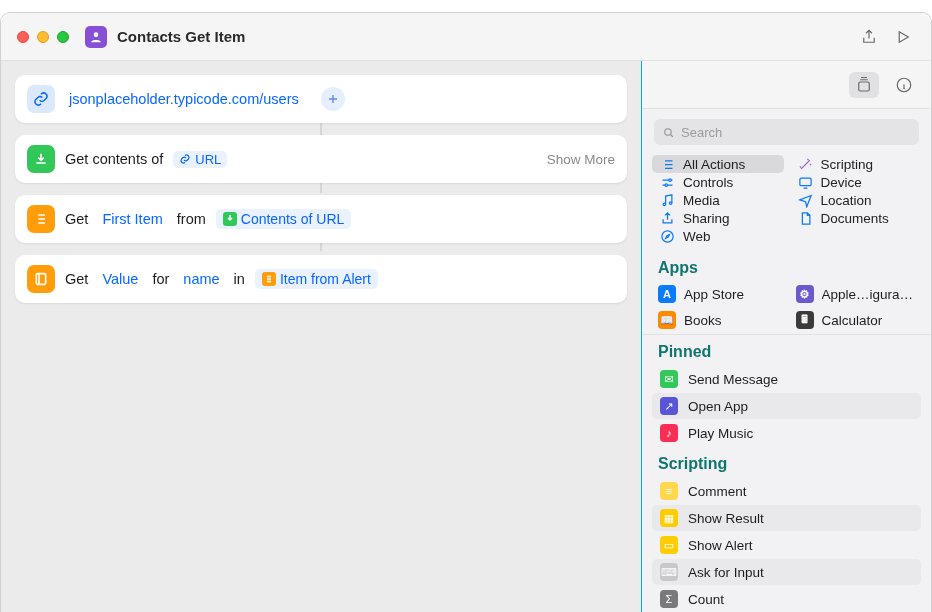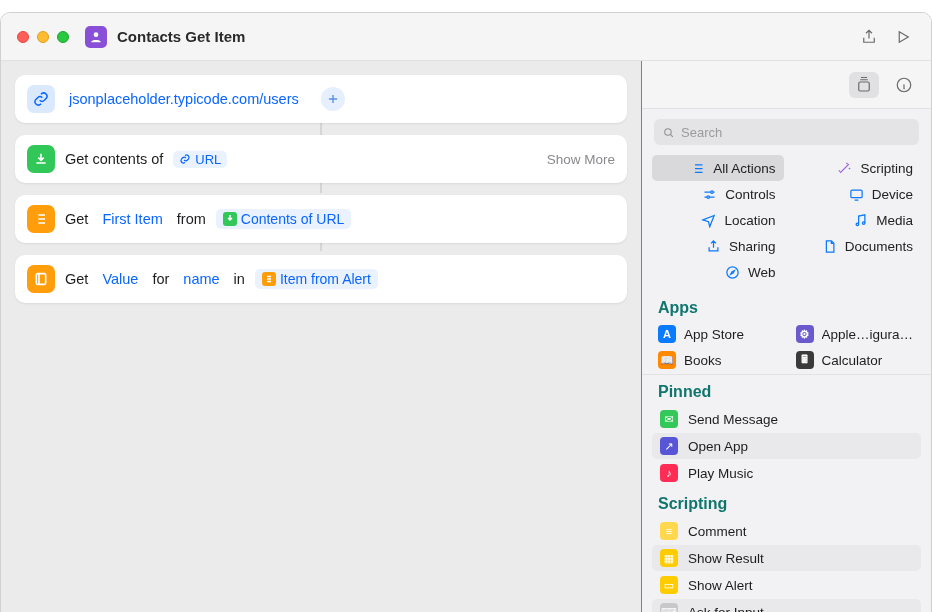--- a/index.html
+++ b/index.html
@@ -135,24 +135,23 @@
     border:none; outline:none; background:transparent; flex:1;
     font-size:13px; color:#333;
   }
   .search input::placeholder{ color:#9b9b9f;}
   .cats{
     padding: 2px 10px 6px;
     display:grid; grid-template-columns:1fr 1fr; column-gap:6px; row-gap:0;
   }
   .cat{
     display:flex; align-items:center; gap:8px;
-    height:26px; padding:0 8px; border-radius:5px;
+    height:18px; padding:0 8px; border-radius:5px;
     font-size:13.5px; color:#222;
     min-width:0;
-    justify-content:flex-end;
   }
   .cat span.lbl{ overflow:hidden; text-overflow:ellipsis; white-space:nowrap;}
   .cat.active{ background:#d9d8db;}
   .cat .cic{ width:15px; height:15px; display:flex; align-items:center; justify-content:center; flex:none;}
   .section-label{
     font-size:16px; color:#0f766e; font-weight:600;
     padding:8px 16px 4px;
   }
   .apps{
     padding: 0 10px 6px;
@@ -357,34 +356,34 @@
               <svg viewBox="0 0 24 24" width="15" height="15" fill="none" stroke="currentColor" stroke-width="2">
                 <rect x="3" y="5" width="18" height="12" rx="2"></rect>
                 <path d="M9 21h6"></path>
               </svg>
             </span>
             <span class="lbl">Device</span>
           </div>
           <div class="cat">
             <span class="cic" style="color:#0a7aff">
               <svg viewBox="0 0 24 24" width="15" height="15" fill="none" stroke="currentColor" stroke-width="2">
-                <path d="M3 11l18-7-7 18-2-8z"></path>
-              </svg>
-            </span>
-            <span class="lbl">Location</span>
-          </div>
-          <div class="cat">
-            <span class="cic" style="color:#0a7aff">
-              <svg viewBox="0 0 24 24" width="15" height="15" fill="none" stroke="currentColor" stroke-width="2">
                 <path d="M9 18V5l10-2v13"></path>
                 <circle cx="7" cy="18" r="2"></circle>
                 <circle cx="17" cy="16" r="2"></circle>
               </svg>
             </span>
             <span class="lbl">Media</span>
+          </div>
+          <div class="cat">
+            <span class="cic" style="color:#0a7aff">
+              <svg viewBox="0 0 24 24" width="15" height="15" fill="none" stroke="currentColor" stroke-width="2">
+                <path d="M3 11l18-7-7 18-2-8z"></path>
+              </svg>
+            </span>
+            <span class="lbl">Location</span>
           </div>
           <div class="cat">
             <span class="cic" style="color:#0a7aff">
               <svg viewBox="0 0 24 24" width="15" height="15" fill="none" stroke="currentColor" stroke-width="2">
                 <path d="M12 3v11M8 7l4-4 4 4M5 13v6h14v-6"></path>
               </svg>
             </span>
             <span class="lbl">Sharing</span>
           </div>
           <div class="cat">

